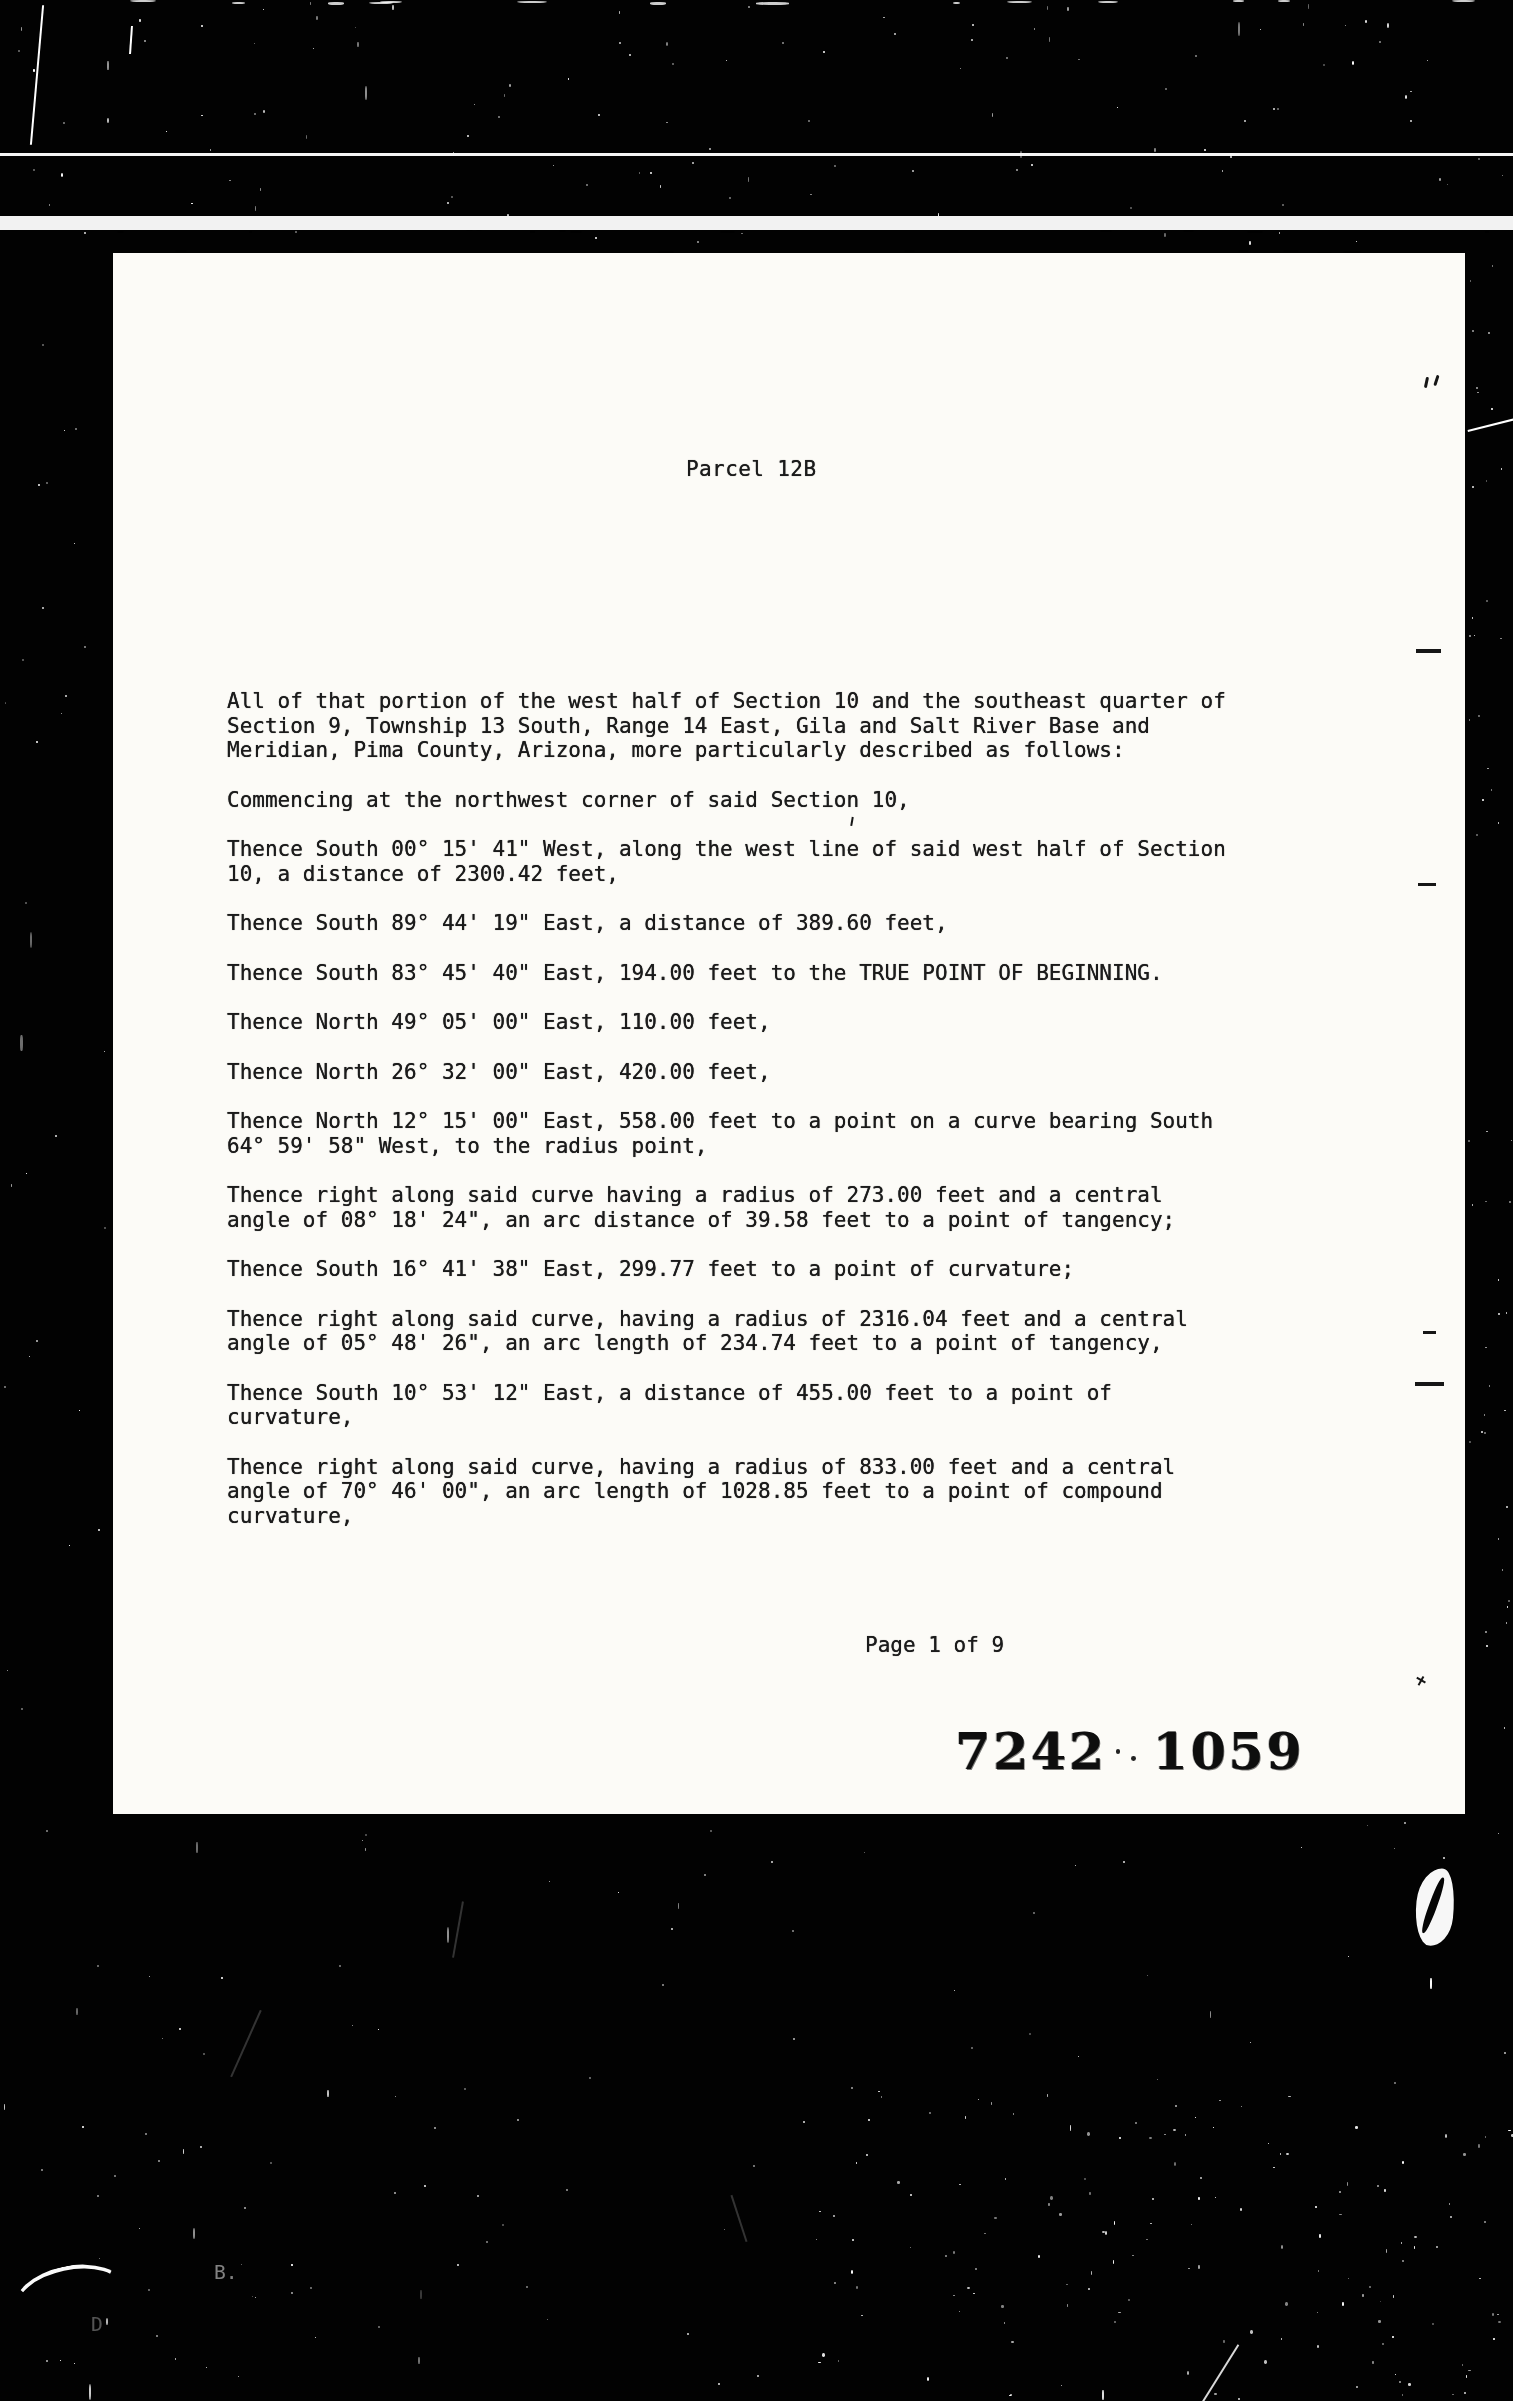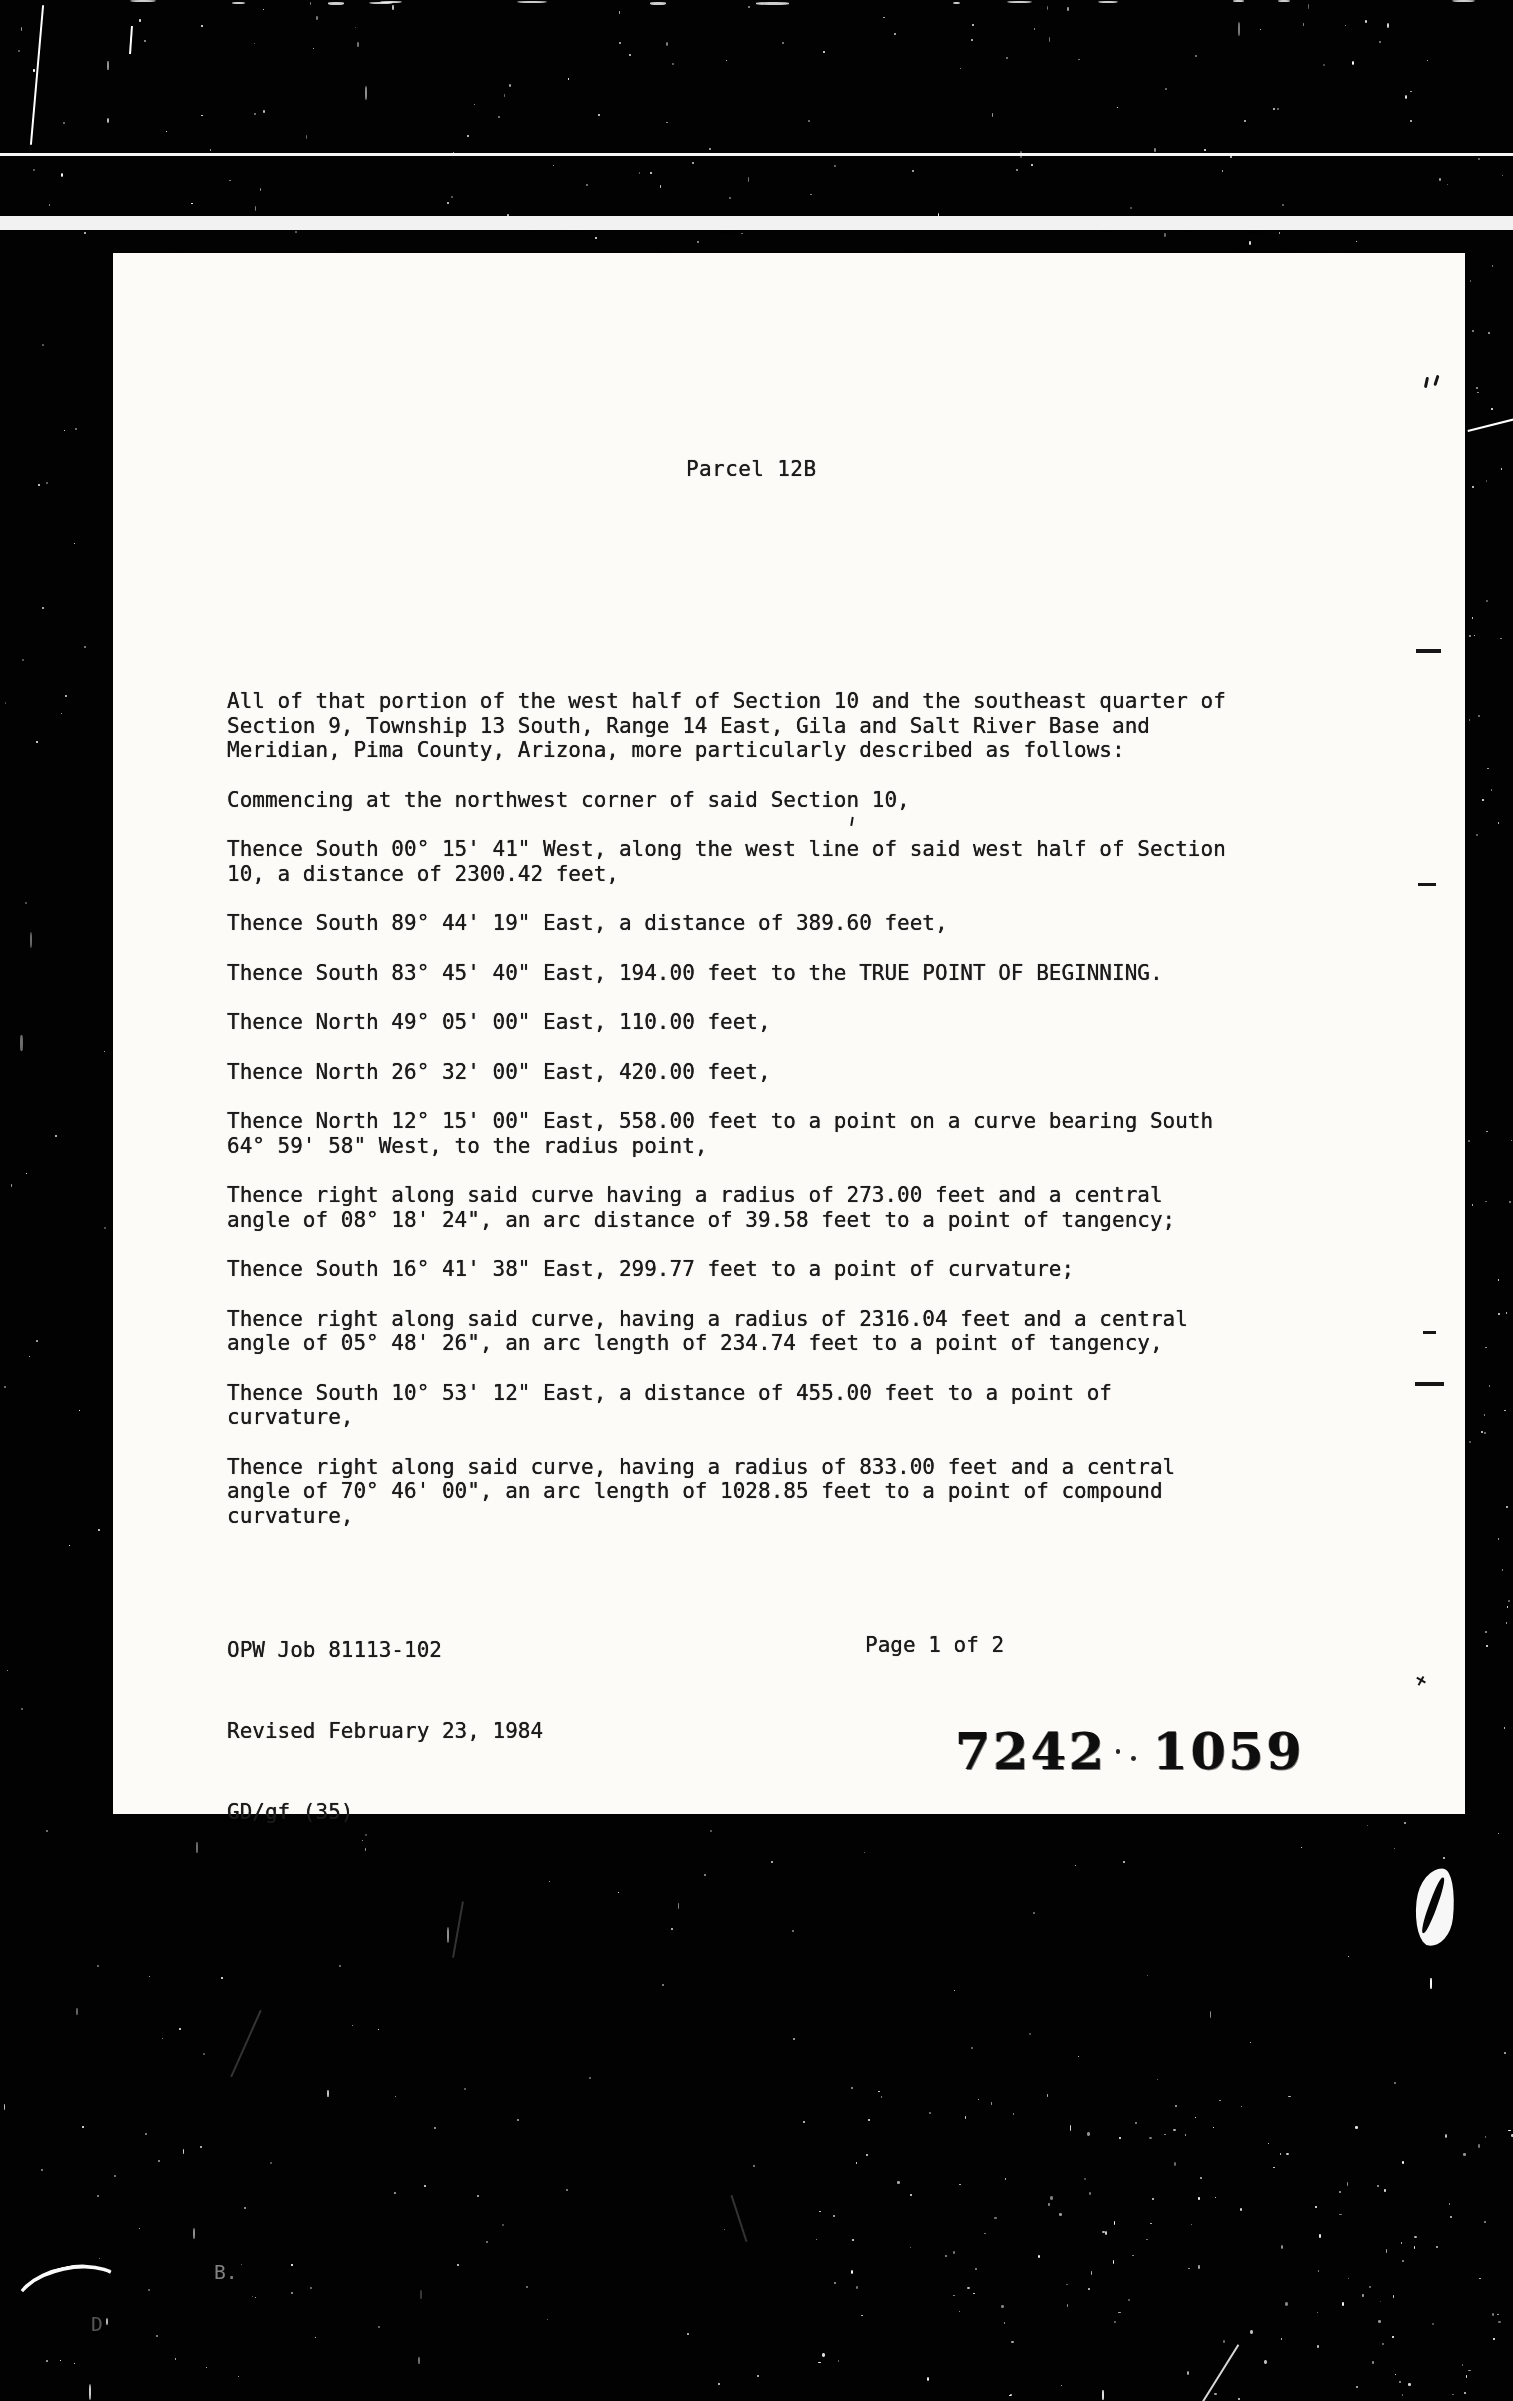--- a/index.html
+++ b/index.html
@@ -590,26 +590,21 @@
   <div class="gstreak" style="left:738px;top:2194px;width:1.6px;height:49px;transform:rotate(-18deg);"></div>
 
   <div class="faint" style="left:214px;top:2261px;">B.</div>
   <div class="faint" style="left:91px;top:2313px;opacity:.65;">D</div>
 
   <div class="page">
     <div class="title">Parcel 12B</div>
 
     <div class="body-text" id="body-text"><div class="para"><div>All of that portion of the west half of Section 10 and the southeast quarter of</div><div>Section 9, Township 13 South, Range 14 East, Gila and Salt River Base and</div><div>Meridian, Pima County, Arizona, more particularly described as follows:</div></div><div class="para"><div>Commencing at the northwest corner of said Section 10,</div></div><div class="para"><div>Thence South 00° 15' 41" West, along the west line of said west half of Section</div><div>10, a distance of 2300.42 feet,</div></div><div class="para"><div>Thence South 89° 44' 19" East, a distance of 389.60 feet,</div></div><div class="para"><div>Thence South 83° 45' 40" East, 194.00 feet to the TRUE POINT OF BEGINNING.</div></div><div class="para"><div>Thence North 49° 05' 00" East, 110.00 feet,</div></div><div class="para"><div>Thence North 26° 32' 00" East, 420.00 feet,</div></div><div class="para"><div>Thence North 12° 15' 00" East, 558.00 feet to a point on a curve bearing South</div><div>64° 59' 58" West, to the radius point,</div></div><div class="para"><div>Thence right along said curve having a radius of 273.00 feet and a central</div><div>angle of 08° 18' 24", an arc distance of 39.58 feet to a point of tangency;</div></div><div class="para"><div>Thence South 16° 41' 38" East, 299.77 feet to a point of curvature;</div></div><div class="para"><div>Thence right along said curve, having a radius of 2316.04 feet and a central</div><div>angle of 05° 48' 26", an arc length of 234.74 feet to a point of tangency,</div></div><div class="para"><div>Thence South 10° 53' 12" East, a distance of 455.00 feet to a point of</div><div>curvature,</div></div><div class="para"><div>Thence right along said curve, having a radius of 833.00 feet and a central</div><div>angle of 70° 46' 00", an arc length of 1028.85 feet to a point of compound</div><div>curvature,</div></div></div>
 
-    <div class="footer">
-      <div>OPW Job 81113-102</div>
-      <div>Revised February 23, 1984</div>
-      <div>GD/gf (35)</div>
-    </div>
-    <div class="page-indicator">Page 1 of 2</div>
+    <div class="page-indicator">Page 1 of 9</div>
 
     <div class="stamp"><span>7242</span><span class="stamp-gap"><i class="d1"></i><i class="d2"></i></span><span>1059</span></div>
 
     <div class="pm" style="left:1312px;top:124px;width:3.3px;height:10.6px;transform:rotate(12deg);border-radius:1.6px;"></div>
     <div class="pm" style="left:1322px;top:122px;width:3.3px;height:10.6px;transform:rotate(18deg);border-radius:1.6px;"></div>
     <div class="pm" style="left:1303px;top:396px;width:24.5px;height:4.1px;"></div>
     <div class="pm" style="left:1305px;top:630px;width:18px;height:3.3px;"></div>
     <div class="pm" style="left:1310px;top:1078px;width:13px;height:3.3px;"></div>
     <div class="pm" style="left:1302px;top:1129px;width:29px;height:4.1px;"></div>
     <div class="pm" style="left:1303px;top:1426px;width:9.8px;height:2.4px;transform:rotate(30deg);"></div>

